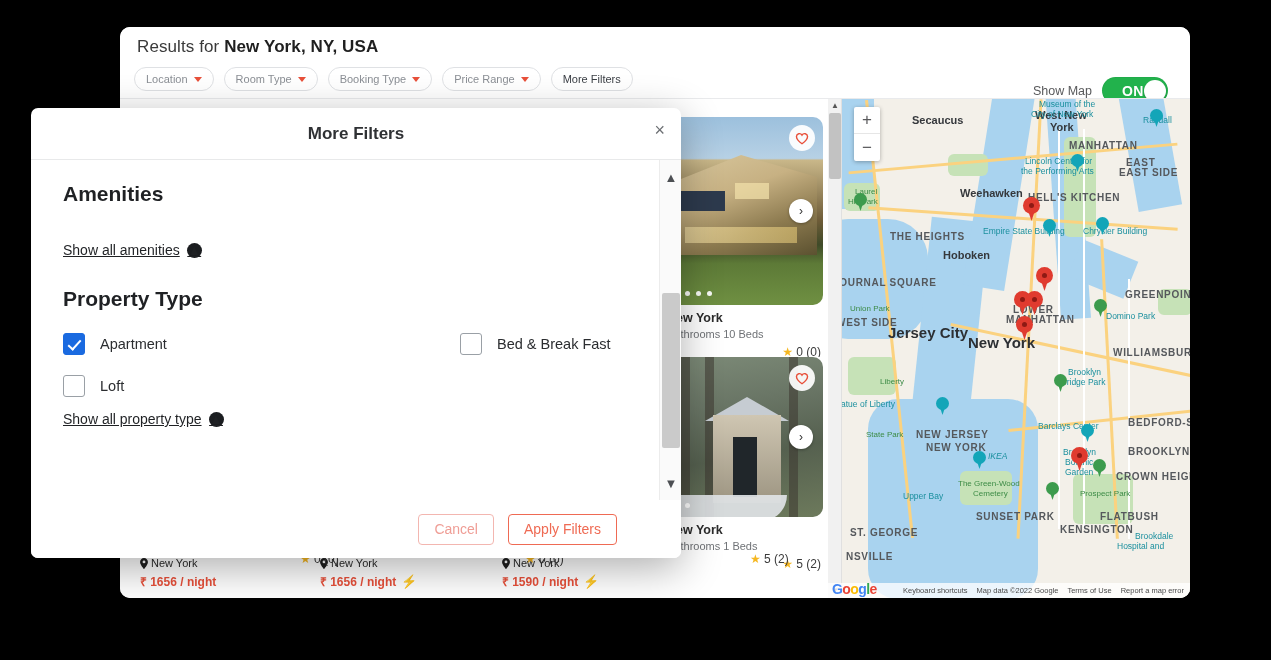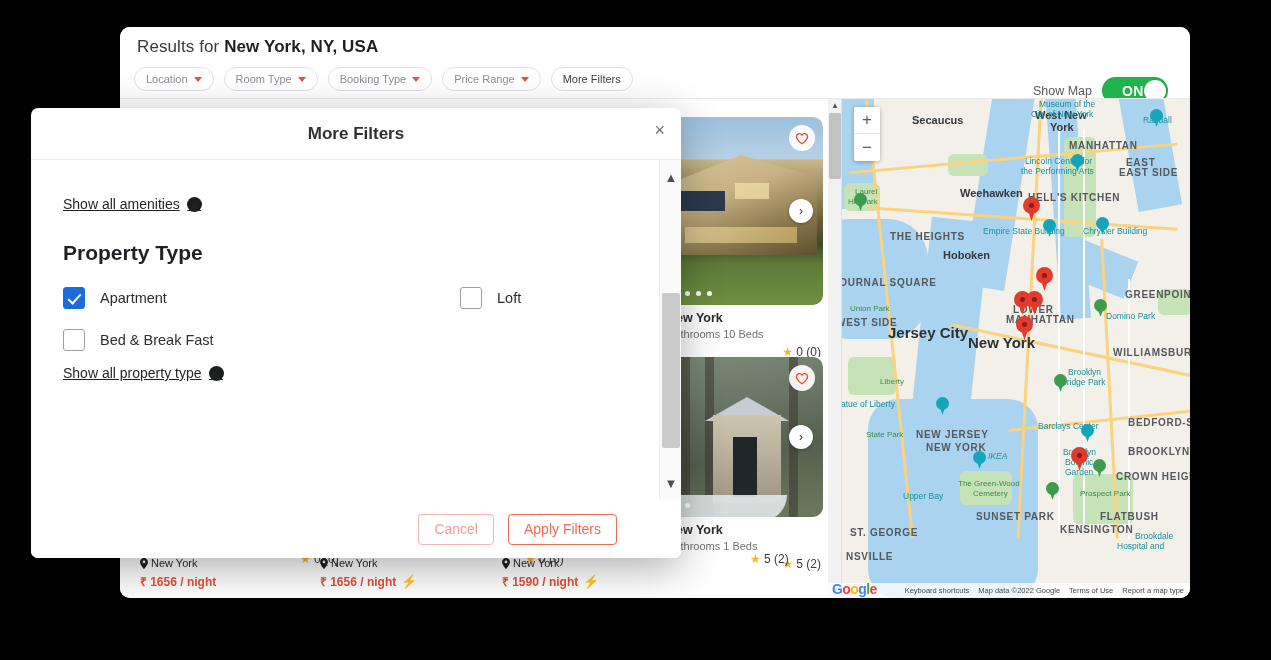--- a/index.html
+++ b/index.html
@@ -774,55 +774,56 @@
         <div class="sb-down">▼</div>
       </div>
 
       <div class="map-attrib">
         <div class="gmark">
           <span class="b1">G</span><span class="r1">o</span><span class="y1">o</span><span class="b2">g</span><span class="g1">l</span><span class="r2">e</span>
         </div>
         <span>Keyboard shortcuts</span>
         <span>Map data ©2022 Google</span>
         <span>Terms of Use</span>
-        <span>Report a map type</span>
+        <span>Report a map error</span>
       </div>
     </div>
   </div>
 
   <div class="modal">
 
     <div class="modal-head">
       <div class="modal-title">More Filters</div>
       <div class="modal-close">×</div>
     </div>
 
     <div class="modal-body">
 
+      <h2 class="sect-title">Amenities</h2>
 
 
       <div class="showall">
         <span>Show all amenities</span>
         <span class="caret-circle">▲</span>
       </div>
 
       <h2 class="sect-title second">Property Type</h2>
 
       <div class="opt-grid">
         <div class="opt">
           <span class="cbox checked"></span>
           <span class="opt-label">Apartment</span>
         </div>
         <div class="opt">
           <span class="cbox"></span>
-          <span class="opt-label">Loft</span>
+          <span class="opt-label">Bed &amp; Break Fast</span>
         </div>
         <div class="opt">
           <span class="cbox"></span>
-          <span class="opt-label">Bed &amp; Break Fast</span>
+          <span class="opt-label">Loft</span>
         </div>
       </div>
 
       <div class="showall">
         <span>Show all property type</span>
         <span class="caret-circle">▲</span>
       </div>
     </div>
 
     <div class="modal-scroll">

